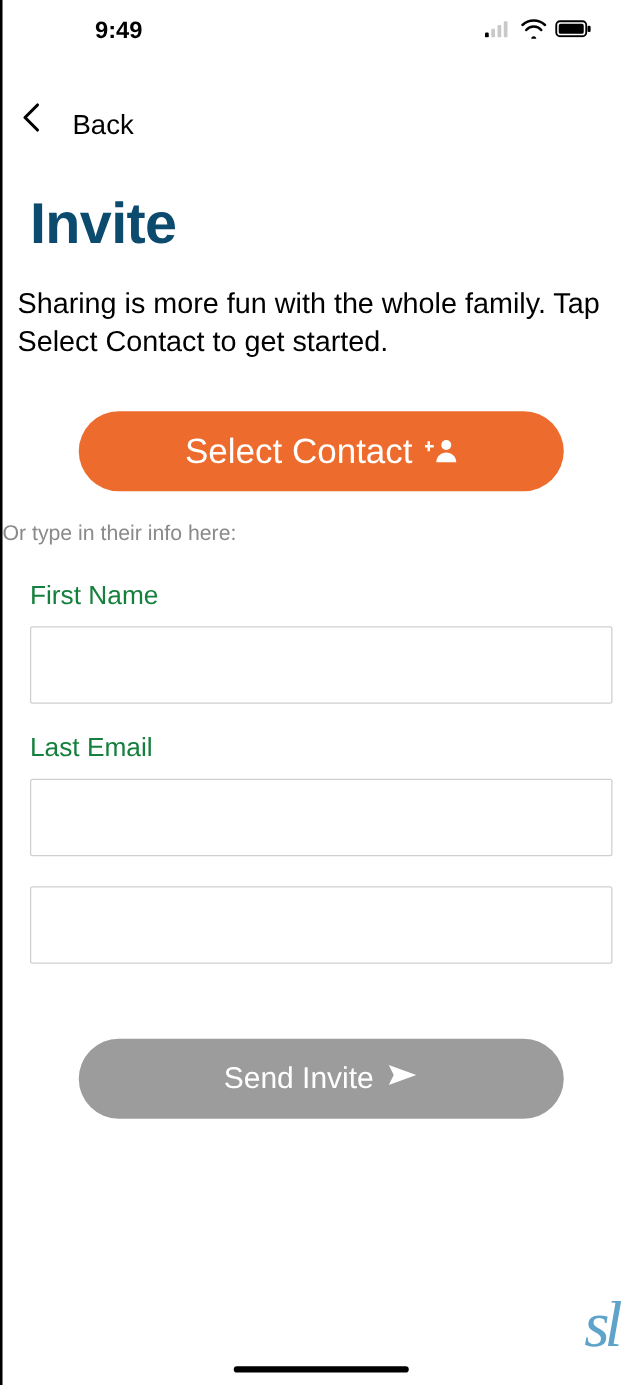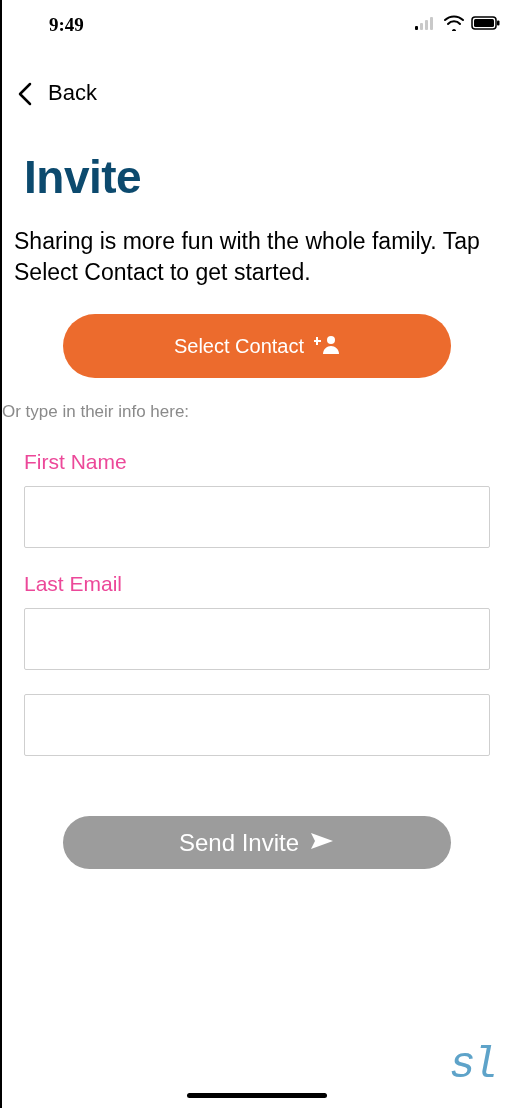--- a/index.html
+++ b/index.html
@@ -9,40 +9,39 @@
       background: #ffffff;
       font-family: -apple-system, BlinkMacSystemFont, "Segoe UI", Helvetica, Arial, sans-serif;
       position: relative;
       overflow: hidden;
       border-left: 2px solid #000;
     }
     .status-bar {
       height: 50px;
       display: flex;
       align-items: center;
-      padding: 0 11px;
+      padding: 0 38px;
       justify-content: space-between;
-      font-family: Liberation Serif, serif;
     }
     .status-time {
       font-size: 19px;
       font-weight: 600;
       color: #000;
       margin-left: 36px;
     }
     .status-icons {
       display: flex;
       align-items: center;
       gap: 6px;
     }
     .back-row {
       display: flex;
-      align-items: flex-start;
+      align-items: flex-end;
       padding: 30px 0 0 14px;
-      gap: 12px;
+      gap: 22px;
       cursor: pointer;
     }
     .back-text {
       font-size: 22px;
       color: #000;
     }
     .page-title {
       font-size: 46px;
       font-weight: 800;
       color: #0c4a6e;
@@ -56,77 +55,77 @@
       line-height: 1.35;
       font-weight: 400;
     }
     .select-btn {
       display: flex;
       align-items: center;
       justify-content: center;
       gap: 10px;
       width: 388px;
       height: 64px;
-      margin: 26px auto 0 auto;
+      margin: 40px auto 0 auto;
       background: #ec6b2d;
       border-radius: 32px;
       cursor: pointer;
       color: #fff;
-      font-size: 20px;
+      font-size: 28px;
       font-weight: 400;
       border: none;
     }
     .divider-text {
       text-align: left;
       font-size: 17px;
       color: #8a8a8a;
       margin: 24px 0 28px 0;
     }
     .field-wrap {
       padding: 0 22px;
       margin-bottom: 24px;
     }
     .field-label {
       font-size: 21px;
-      color: #ec4899;
+      color: #15803d;
       font-weight: 500;
       margin-bottom: 12px;
       display: block;
     }
     .field-input {
       width: 100%;
       height: 62px;
       border: 1px solid #cfcfcf;
       background: #fff;
       font-size: 20px;
       padding: 0 12px;
       border-radius: 2px;
     }
     .send-btn {
       display: flex;
       align-items: center;
       justify-content: center;
       gap: 10px;
       width: 388px;
-      height: 53px;
+      height: 64px;
       margin: 60px auto 0 auto;
       background: #9c9c9c;
       border-radius: 32px;
       cursor: pointer;
       color: #fff;
       font-size: 24px;
       font-weight: 400;
       border: none;
     }
     .watermark {
       position: absolute;
       right: 18px;
       bottom: 18px;
-      font-family: Liberation Mono, monospace;
-      font-size: 44px;
+      font-family: Liberation Serif, serif;
+      font-size: 52px;
       color: #5ea3c9;
       font-style: italic;
       letter-spacing: -4px;
     }
     .home-indicator {
       position: absolute;
       bottom: 10px;
       left: 50%;
       transform: translateX(-50%);
       width: 140px;

